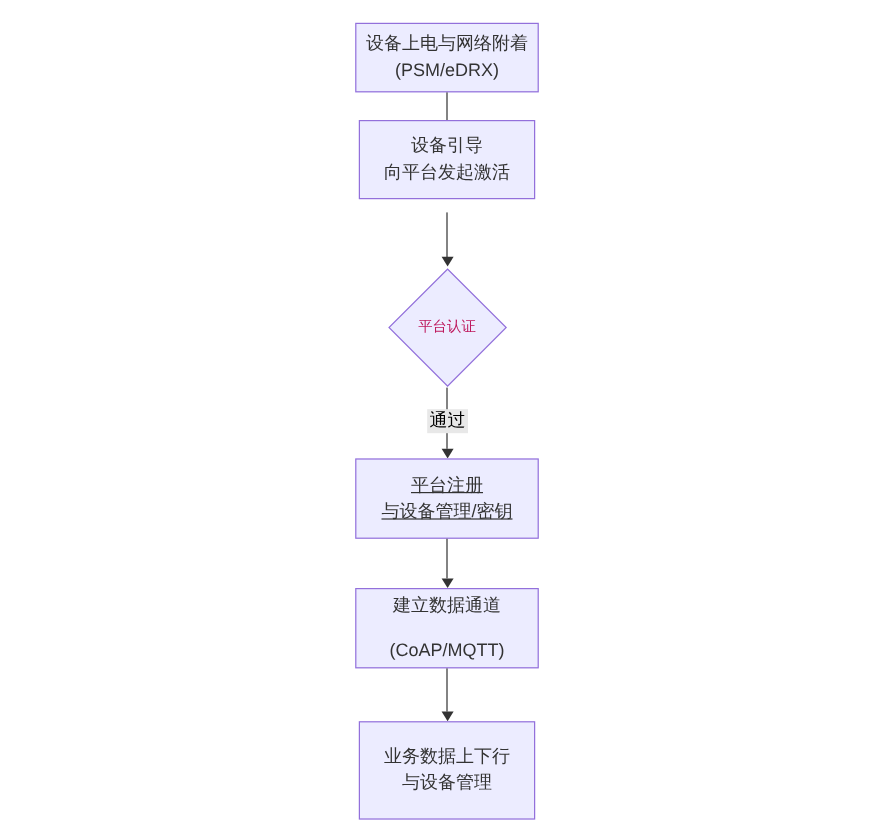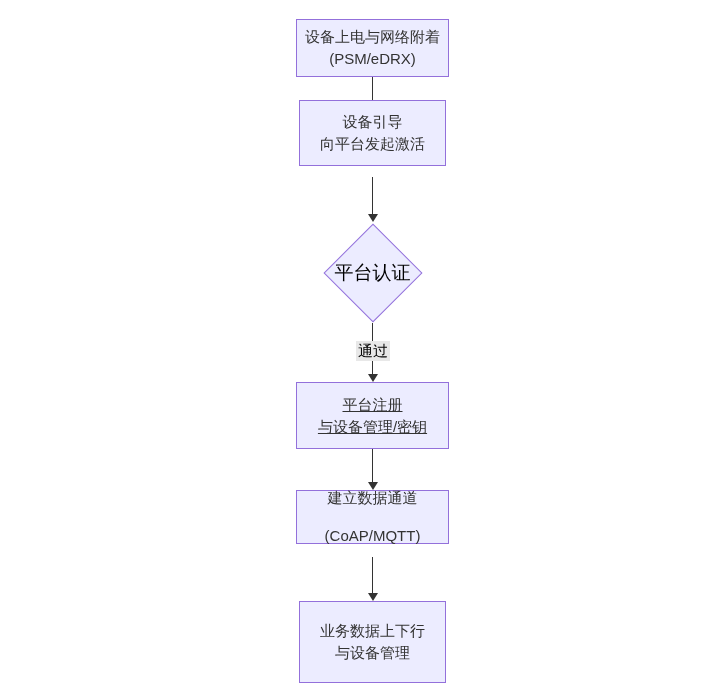--- a/index.html
+++ b/index.html
@@ -45,22 +45,22 @@
     background: #ECECFF;
     border: 1px solid #9370DB;
     box-sizing: border-box;
   }
   .diamond-label {
     position: absolute;
     inset: 0;
     display: flex;
     align-items: center;
     justify-content: center;
-    color: #000000;
-    font-size: 19px;
+    color: #be185d;
+    font-size: 12px;
   }
   .edge-line {
     position: absolute;
     width: 1px;
     background: #333333;
   }
   .arrowhead {
     position: absolute;
     width: 0;
     height: 0;
@@ -110,21 +110,21 @@
   <div class="arrowhead" style="left:368px; top:374px;"></div>
 
   <div class="node" style="left:296px; top:382px; width:153px; height:67px;text-decoration:underline;">
     <span>平台注册</span>
     <span>与设备管理/密钥</span>
   </div>
 
   <div class="edge-line" style="left:372px; top:449px; height:33px;"></div>
   <div class="arrowhead" style="left:368px; top:482px;"></div>
 
-  <div class="node" style="left:296px; top:490px; width:153px; height:54px;gap:16px;">
+  <div class="node" style="left:296px; top:490px; width:153px; height:67px;gap:16px;">
     <span>建立数据通道</span>
     <span>(CoAP/MQTT)</span>
   </div>
 
   <div class="edge-line" style="left:372px; top:557px; height:36px;"></div>
   <div class="arrowhead" style="left:368px; top:593px;"></div>
 
   <div class="node" style="left:299px; top:601px; width:147px; height:82px;">
     <span>业务数据上下行</span>
     <span>与设备管理</span>

